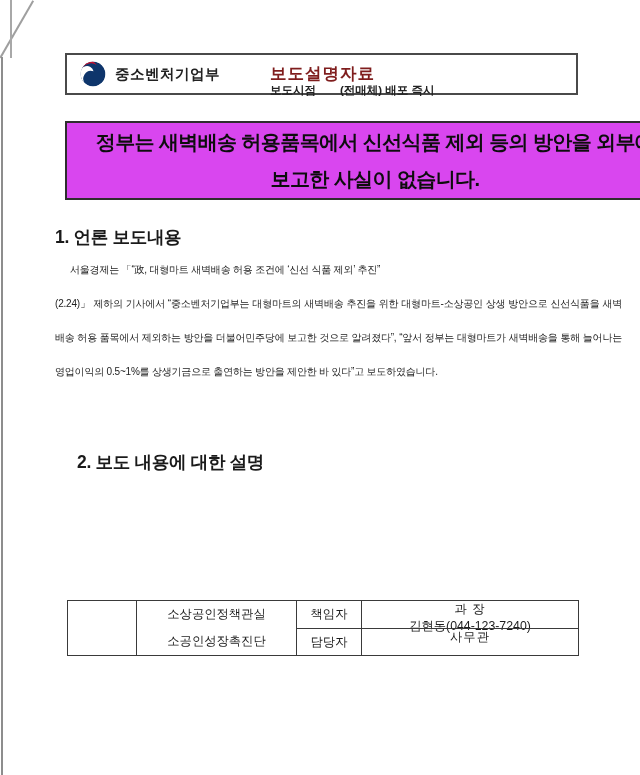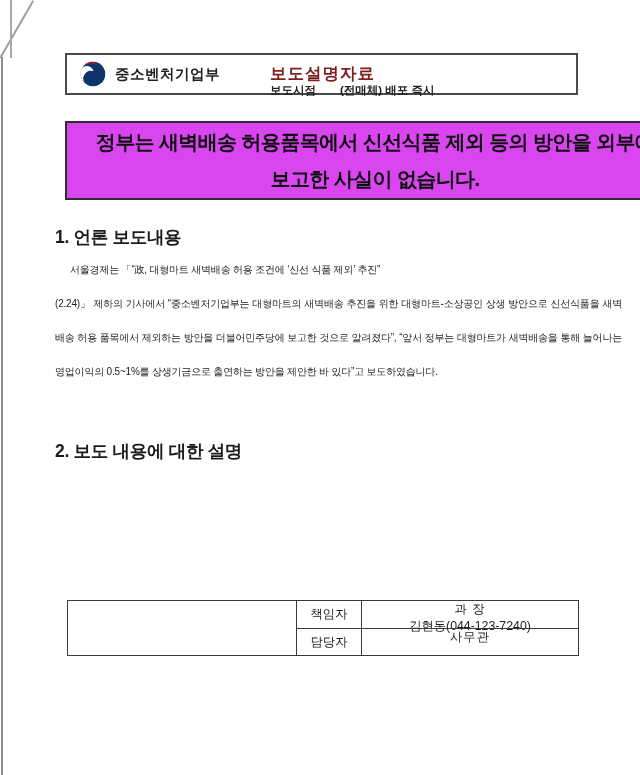--- a/index.html
+++ b/index.html
@@ -29,21 +29,21 @@
   
   .headline-box{position:absolute;left:65px;top:121px;width:620px;height:79px;
     border:2px solid #2e2e2e;box-sizing:border-box;display:flex;align-items:center;justify-content:center;background:#d946ef;}
   .headline-text{width:100%;text-align:center;font-size:20px;font-weight:800;
     line-height:37px;letter-spacing:-0.6px;white-space:pre-line;color:#0d0d0d;}
 
   
   .section-heading{position:absolute;left:55px;font-size:17.5px;font-weight:700;
     letter-spacing:-0.3px;color:#1a1a1a;line-height:20px;}
   .s1{top:215px;margin-top:12px;}
-  .s2{top:441px;}
+  .s2{top:452px;margin-left:22px;}
   .para{position:absolute;left:55px;width:567px;font-size:10px;line-height:34px;
     text-align:justify;text-indent:15px;white-space:pre-line;word-break:break-all;
     letter-spacing:-0.2px;color:#222;}
   .p1{top:253px;}
   .p2{top:488px;}
 
   
   .contact-table{position:absolute;left:67px;top:600px;width:512px;box-sizing:border-box;
     display:grid;grid-template-columns:68px 160px 65px 1fr;grid-auto-rows:27px;
     border:1.5px solid #3a3a3a;font-size:12.3px;color:#1c1c1c;background:#fff;}
@@ -96,20 +96,24 @@
 보고한 사실이 없습니다.</div>
   </div>
 
   <div class="section-heading s1">1. 언론 보도내용</div>
   <div class="para p1">서울경제는 「“政, 대형마트 새벽배송 허용 조건에 ‘신선 식품 제외’ 추진”
 (2.24)」 제하의 기사에서 “중소벤처기업부는 대형마트의 새벽배송 추진을 위한 대형마트-소상공인 상생 방안으로 신선식품을 새벽배송 허용 품목에서 제외하는 방안을 더불어민주당에 보고한 것으로 알려졌다”, “앞서 정부는 대형마트가 새벽배송을 통해 늘어나는 영업이익의 0.5~1%를 상생기금으로 출연하는 방안을 제안한 바 있다”고 보도하였습니다.</div>
 
   <div class="section-heading s2">2. 보도 내용에 대한 설명</div>
 
   <div class="contact-table">
+    <div class="cell cell-depts">
+      <div class="dept-line">소상공인정책관실</div>
+      <div class="dept-line">소공인성장촉진단</div>
+    </div>
     <div class="cell cell-role" style="grid-row:1">책임자</div>
     <div class="cell cell-person" style="grid-row:1">
       <span class="rank">과 장</span>
       <span class="contact">김현동(044-123-7240)</span>
     </div>
     <div class="cell cell-role row2" style="grid-row:2">담당자</div>
     <div class="cell cell-person row2" style="grid-row:2">
       <span class="rank">사무관</span>
     </div>
   </div>

